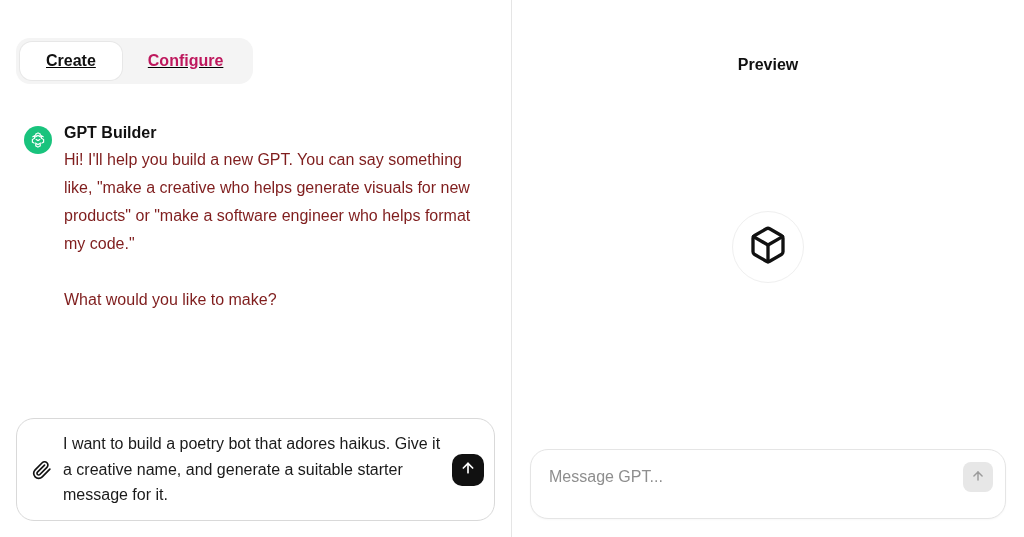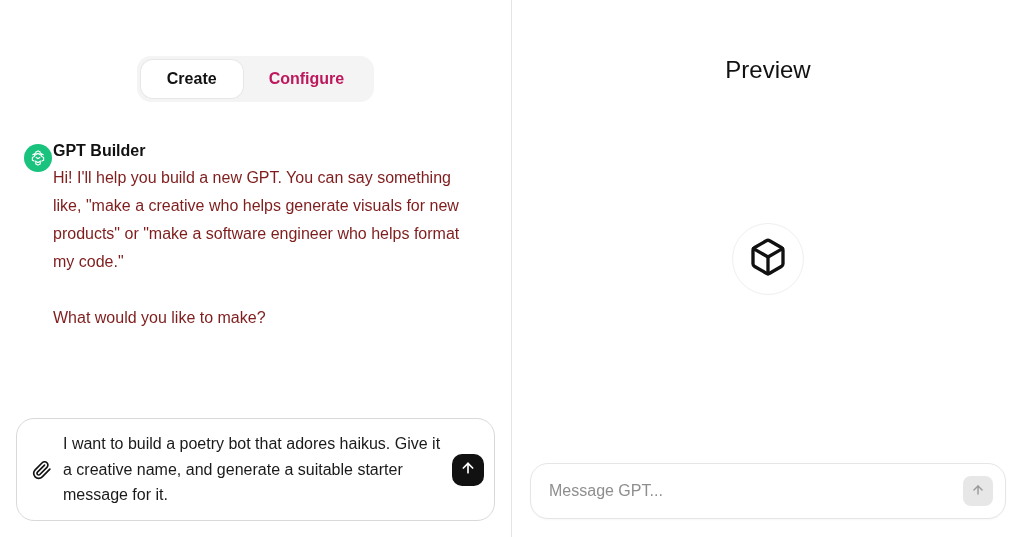--- a/index.html
+++ b/index.html
@@ -23,22 +23,22 @@
     .right-panel {
       width: 50%;
       height: 100%;
       display: flex;
       flex-direction: column;
       align-items: center;
       position: relative;
     }
     .tabs-container {
       display: flex;
-      justify-content: center;
-      padding-top: 56px;
+      padding-top: 38px;
+      text-decoration: underline;
     }
     .tabs {
       display: inline-flex;
       background: #f4f4f4;
       border-radius: 14px;
       padding: 4px;
     }
     .tab {
       padding: 10px 26px;
       border-radius: 12px;
@@ -55,21 +55,21 @@
       box-shadow: 0 0 0 1px rgba(0,0,0,0.05);
     }
     .chat-area {
       flex: 1;
       padding: 40px 8px 0 8px;
       overflow: hidden;
     }
     .message-row {
       display: flex;
       align-items: flex-start;
-      gap: 1px;
+      gap: 12px;
     }
     .avatar {
       width: 28px;
       height: 28px;
       border-radius: 50%;
       background: #19c37d;
       display: flex;
       align-items: center;
       justify-content: center;
       flex-shrink: 0;
@@ -128,22 +128,22 @@
       border-radius: 10px;
       background: #111111;
       border: none;
       display: flex;
       align-items: center;
       justify-content: center;
       cursor: pointer;
       flex-shrink: 0;
     }
     .preview-title {
-      font-size: 24px;
-      font-weight: 400;
+      font-size: 16px;
+      font-weight: 700;
       color: #111111;
       padding-top: 56px;
     }
     .preview-center {
       flex: 1;
       display: flex;
       align-items: center;
       justify-content: center;
       width: 100%;
     }
@@ -160,21 +160,21 @@
     }
     .preview-input-wrap {
       width: 100%;
       padding: 0 18px 18px 18px;
     }
     .preview-input {
       border: 1px solid #e5e5e5;
       border-radius: 18px;
       display: flex;
       align-items: center;
-      padding: 12px 12px 12px 18px;
+      padding: 12px 12px 26px 18px;
       background: #ffffff;
       box-shadow: 0 1px 2px rgba(0,0,0,0.03);
     }
     .preview-input input {
       flex: 1;
       border: none;
       outline: none;
       font-size: 16px;
       color: #1a1a1a;
       font-family: inherit;

